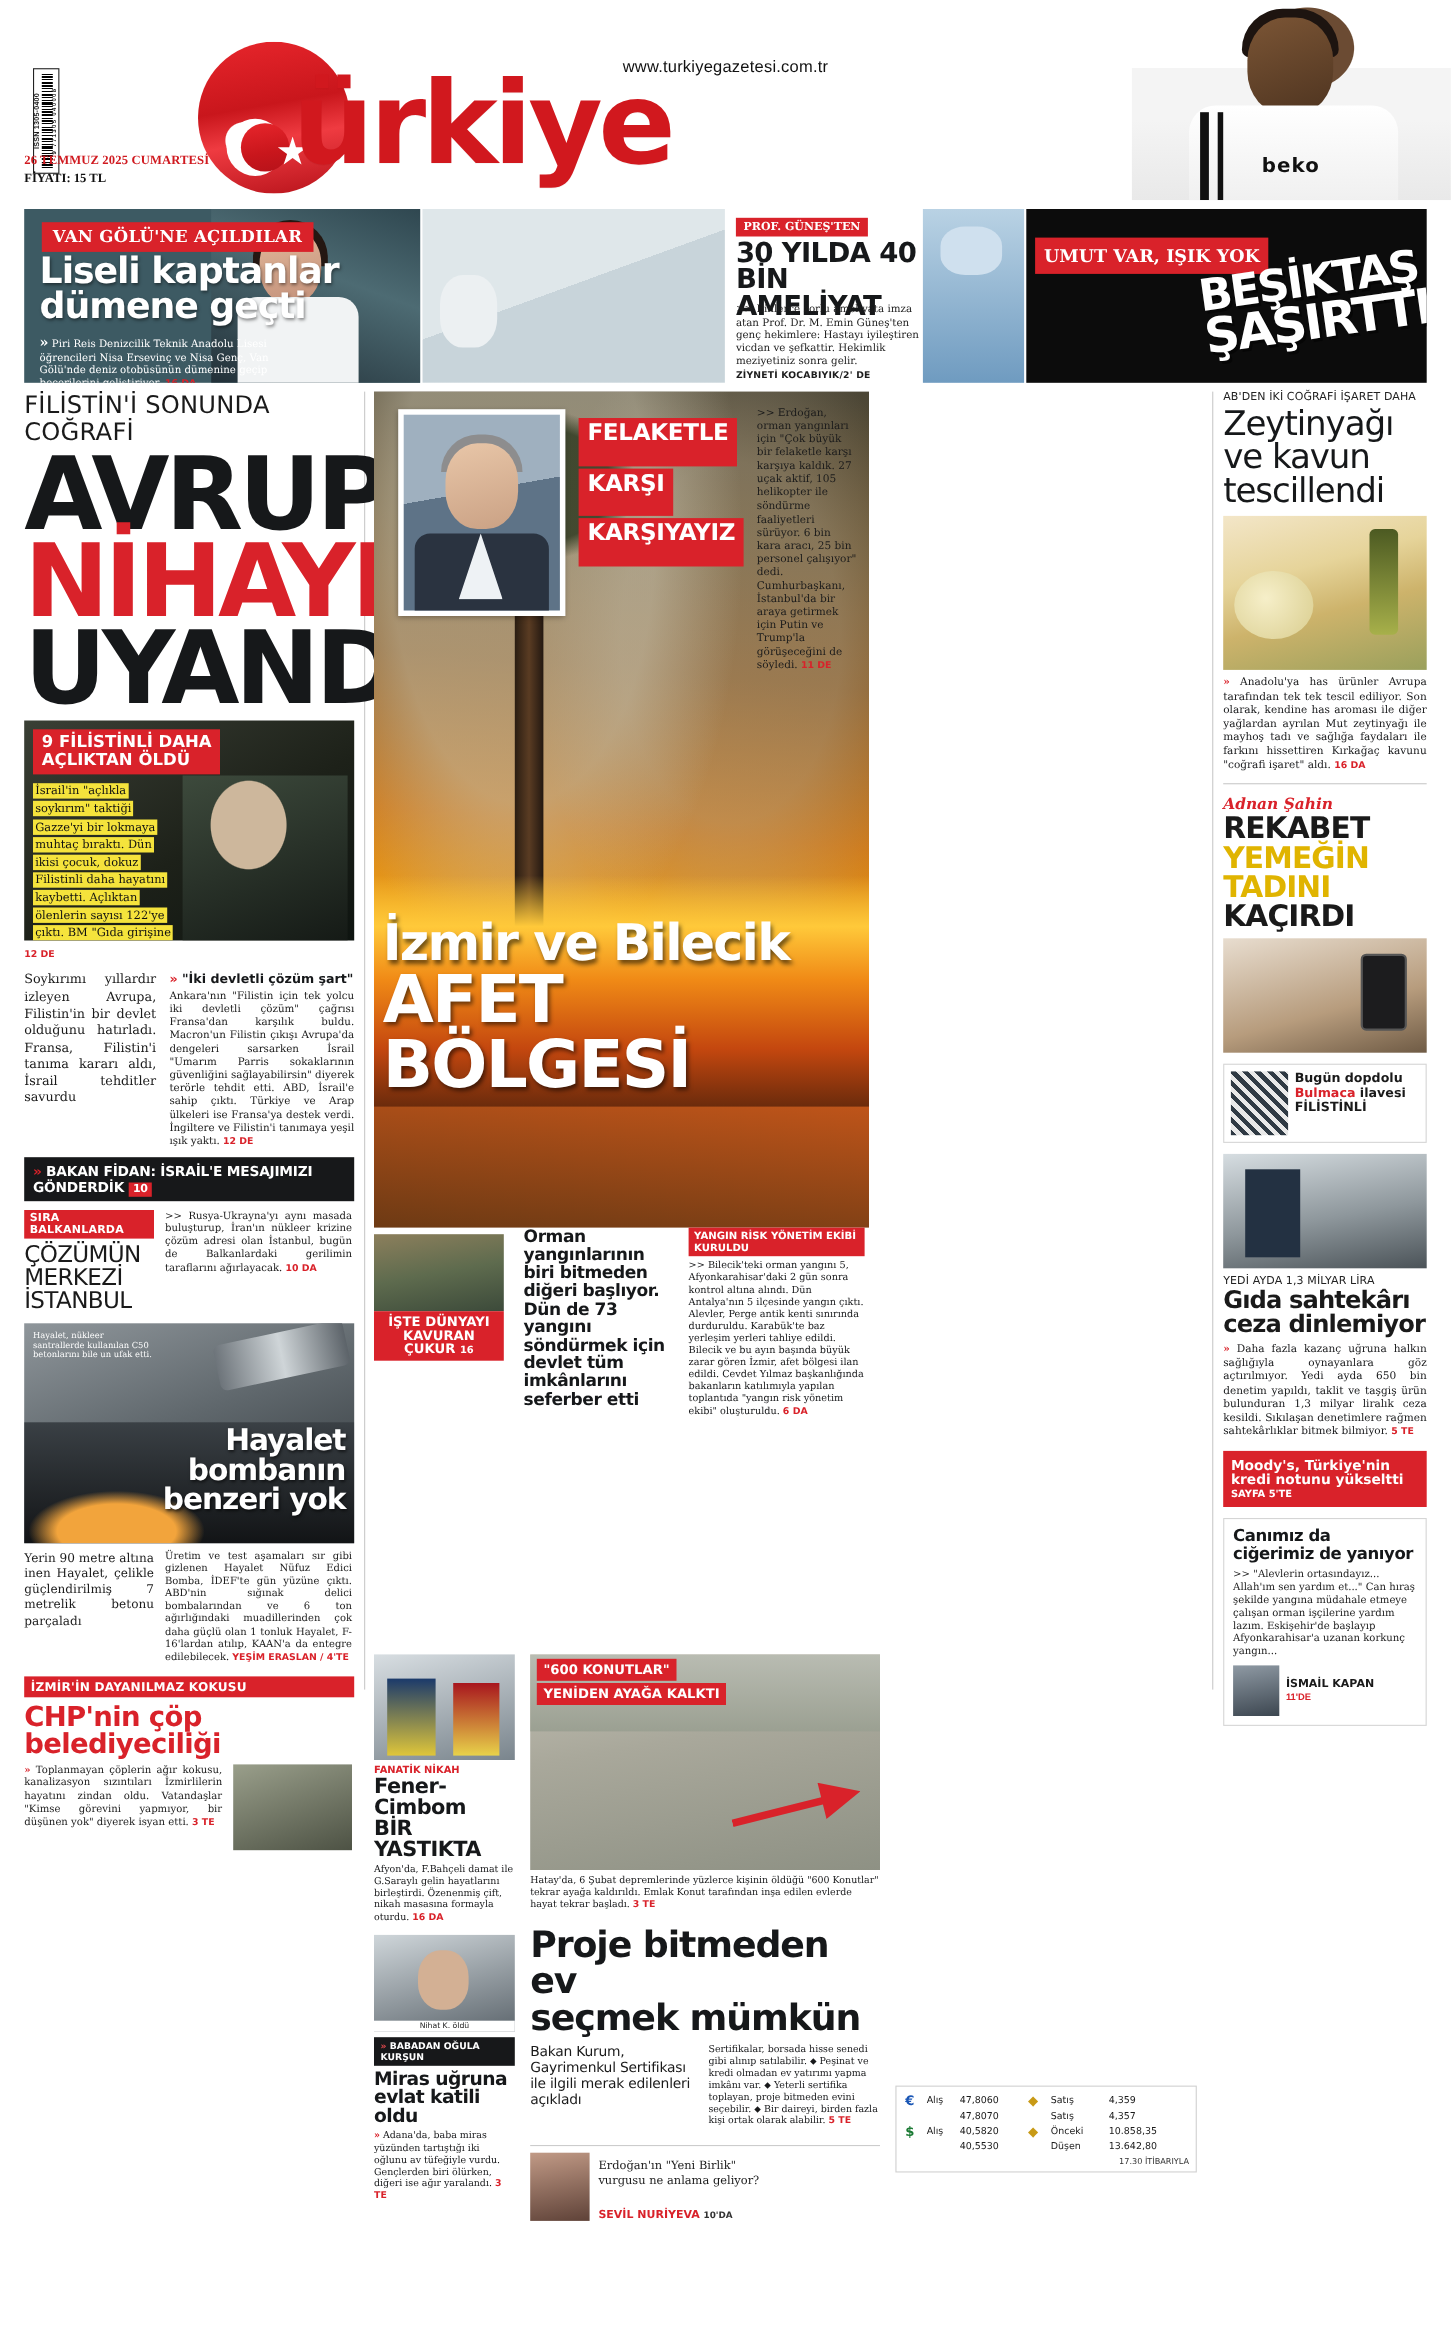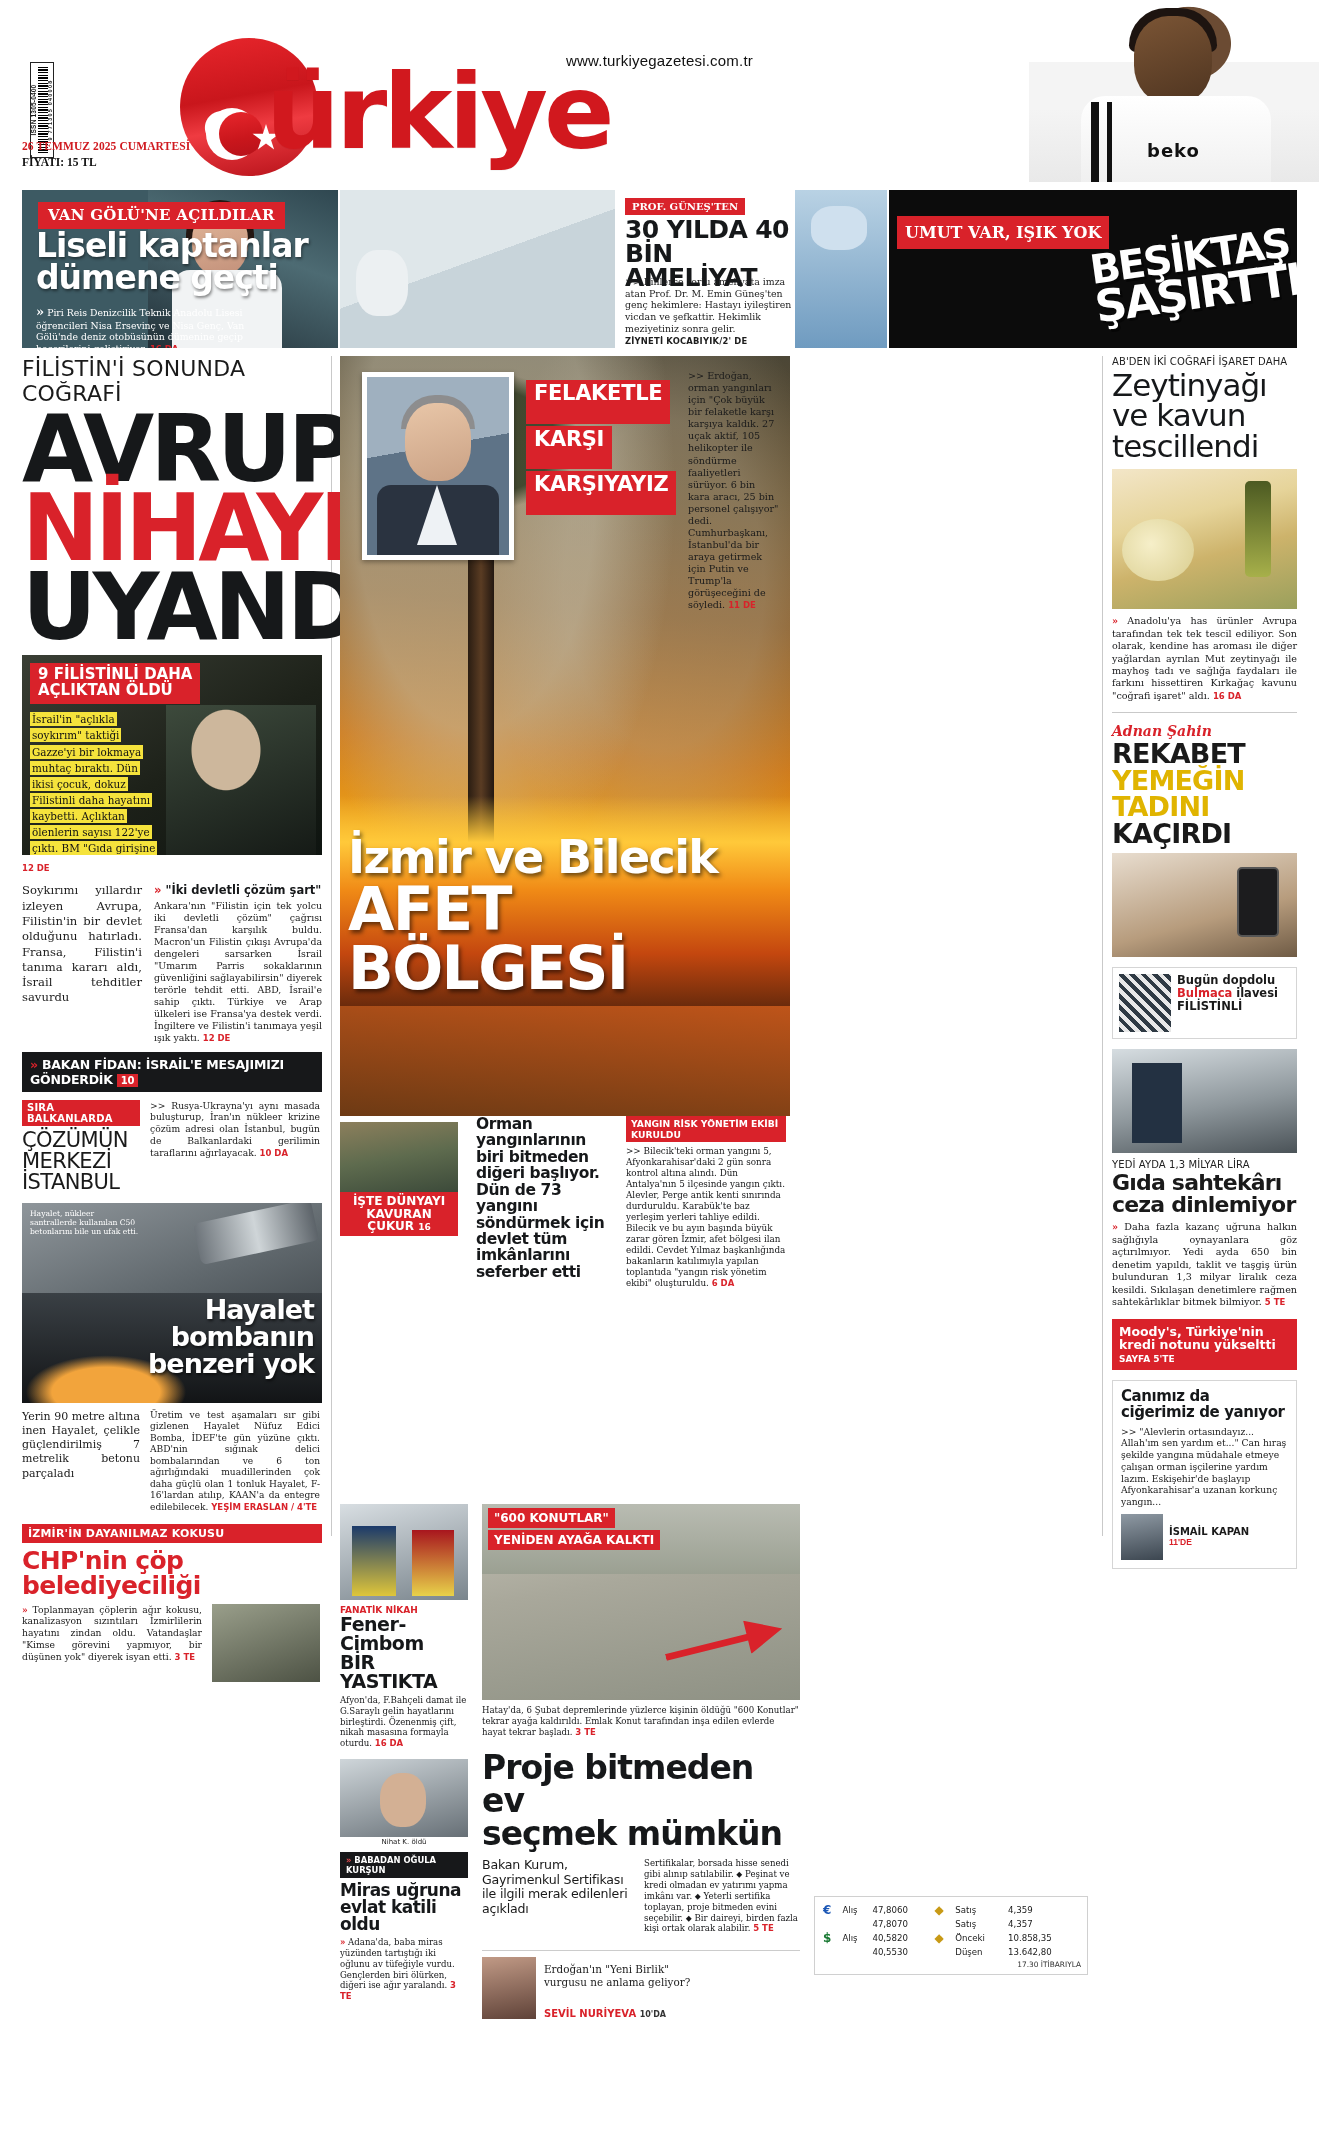--- a/index.html
+++ b/index.html
@@ -85,21 +85,21 @@
   .player .jersey { position:absolute; left:52px; top:96px; width:190px; height:92px;
     background:linear-gradient(180deg,#ffffff,#efefef);
     border-radius:24px 24px 0 0; }
   .player .stripe { position:absolute; left:62px; top:102px; width:8px; height:80px; background:#111; }
   .player .stripe2 { position:absolute; left:78px; top:102px; width:5px; height:80px; background:#111; }
   .player .beko { position:absolute; left:118px; top:140px; font-size:18px; font-weight:700; color:#111;
      font-family:"DejaVu Sans", sans-serif; letter-spacing:1px;}
 
   
   .topstrip { position:absolute; left:22px; top:190px; width:1275px; height:158px; display:flex; gap:2px; }
-  .ts-a { position:relative; width:316px; background:#3d5a63; overflow:hidden; }
+  .ts-a { position:relative; width:360px; background:#3d5a63; overflow:hidden; }
   .ts-a .photo {
     position:absolute; right:0; top:0; width:190px; height:100%;
     background:linear-gradient(200deg,#2f4750 0%,#4d6b73 40%,#223038 100%);
   }
   .ts-a .photo .face { position:absolute; left:44px; top:18px; width:56px; height:68px; border-radius:46%;
     background:linear-gradient(165deg,#e3b89a,#c2907a); }
   .ts-a .photo .hair { position:absolute; left:38px; top:10px; width:68px; height:42px; border-radius:34px 34px 0 0;
     background:#241712; }
   .ts-a .photo .shirt { position:absolute; left:24px; top:80px; width:110px; height:80px; background:#f1f3f4;
     border-radius:18px 18px 0 0; }

